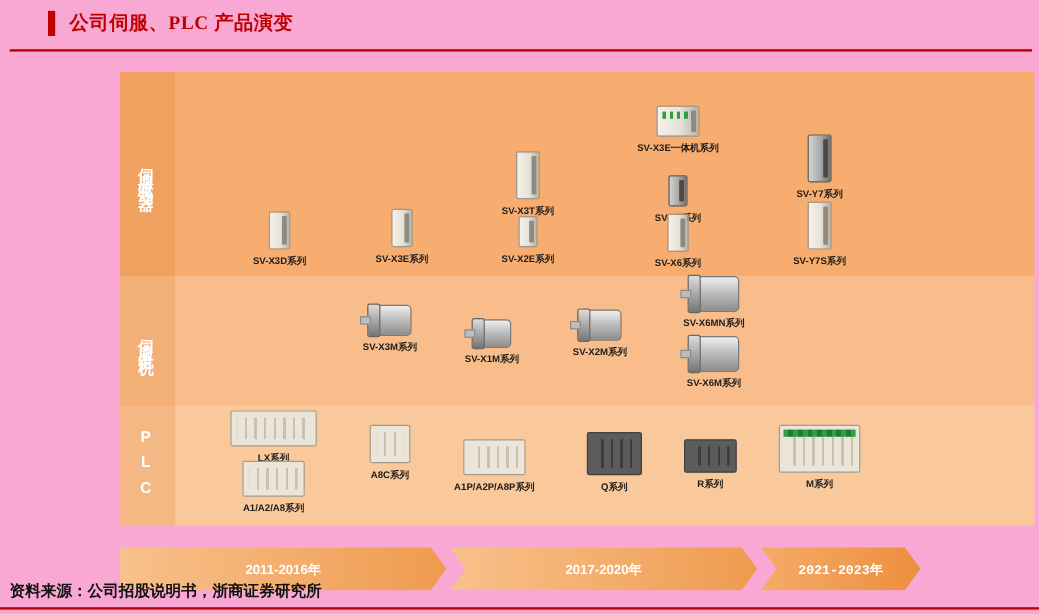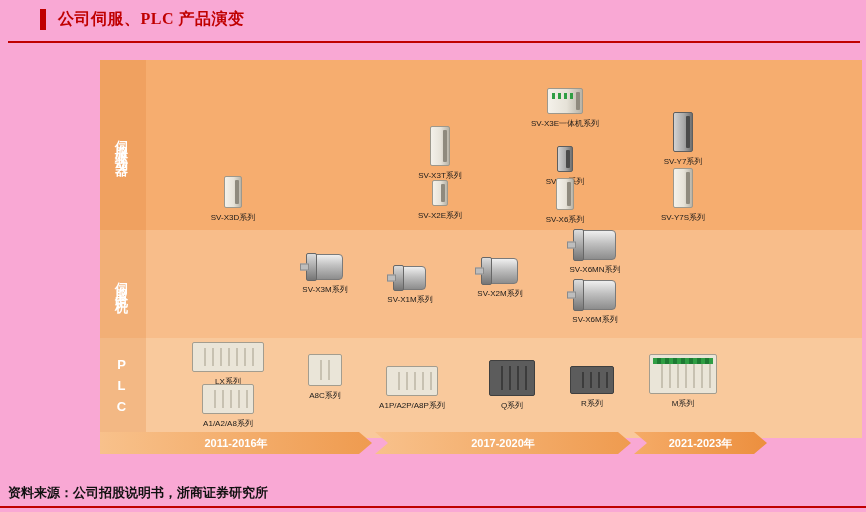--- a/index.html
+++ b/index.html
@@ -21,21 +21,21 @@
   .row-motors { top:170px; height:108px; background:#f8bd8a; }
   .row-plc    { top:278px; height:100px; background:#f9c99c; }
   .row::before { content:""; position:absolute; left:0; top:0; bottom:0; width:46px; background:rgba(215,110,30,0.18); }
 
   .row-label { position:absolute; left:15px; top:50%; transform:translateY(-50%);
                writing-mode:vertical-lr; text-orientation:upright;
                color:#ffffff; font-weight:bold; font-size:13px; letter-spacing:6px; line-height:1; }
 
   
   .product { position:absolute; transform:translateX(-50%); display:flex; flex-direction:column; align-items:center; gap:4px; width:120px; }
-  .p-label { font-size:8px; font-weight:normal; color:#1a1a1a; white-space:nowrap; }
+  .p-label { font-size:8px; font-weight:bold; color:#1a1a1a; white-space:nowrap; }
 
   
   .g-drive { width:18px; height:32px; position:relative; border:1px solid #9d988c; border-radius:2px;
              background:linear-gradient(90deg,#f4f1ea 0%,#e6e2d8 55%,#b8b3a7 100%); }
   .g-drive::after { content:""; position:absolute; right:2px; top:3px; bottom:3px; width:4px; background:#8f8a7e; border-radius:1px; }
   .g-drive.tall  { width:20px; height:40px; }
   .g-drive.small { width:16px; height:26px; }
   .g-drive.dark  { background:linear-gradient(90deg,#d2d2d2 0%,#a8a8a8 55%,#6f6f6f 100%); border-color:#5e5e5e; }
   .g-drive.dark::after { background:#4a4a4a; }
   .g-drive.wide  { width:36px; height:26px; }
@@ -59,28 +59,28 @@
   .g-plc.wide  { width:72px; height:30px; }
   .g-plc.small { width:34px; height:32px; }
   .g-plc.dark  { background:#5c5c5c; border-color:#3f3f3f; }
   .g-plc.dark::after { background:repeating-linear-gradient(90deg,transparent 0 6px,#3c3c3c 6px 8px); }
   .g-plc.tall  { width:46px; height:36px; }
   .g-plc.rack  { width:68px; height:40px; }
   .g-plc.green::before { content:""; position:absolute; top:3px; left:3px; right:3px; height:6px; z-index:1;
              background:repeating-linear-gradient(90deg,#2f9e44 0 4px,#1d7a33 4px 8px); }
 
   
-  .timeline-seg { position:absolute; top:432px; height:22px; color:#ffffff; font-weight:bold; font-size:11px;
+  .timeline-seg { position:absolute; top:456px; height:36px; color:#ffffff; font-weight:bold; font-size:11px;
                   display:flex; align-items:center; justify-content:center;
                   background:linear-gradient(90deg,#f8c18b 0%,#ef9b4f 100%); }
   .seg-start { clip-path:polygon(0 0, calc(100% - 13px) 0, 100% 50%, calc(100% - 13px) 100%, 0 100%); }
   .seg-mid   { clip-path:polygon(0 0, calc(100% - 13px) 0, 100% 50%, calc(100% - 13px) 100%, 0 100%, 13px 50%); }
   .seg-1 { left:100px; width:272px; }
   .seg-2 { left:375px; width:256px; }
-  .seg-3 { left:634px; width:133px; background:linear-gradient(90deg,#f5ab67 0%,#ec8f3e 100%); }
+  .seg-3 { left:634px; width:133px; background:linear-gradient(90deg,#f5ab67 0%,#ec8f3e 100%);font-family:Liberation Mono, monospace; }
 
   
   .source-line { position:absolute; left:8px; top:484px; font-family:"Liberation Serif", serif;
                  font-size:13px; font-weight:bold; color:#111111; }
   .bottom-rule { position:absolute; left:0; top:506px; width:866px; height:2px; background:#c00000; }
 </style>
 </head>
 <body>
 
 <div class="page">
@@ -102,20 +102,24 @@
     </div>
 
     <div class="row row-plc">
       <div class="row-label">PLC</div>
     </div>
 
     <div class="product" style="left:133px; top:116px;">
       <div class="g-drive"></div>
       <div class="p-label">SV-X3D系列</div>
     </div>
+    <div class="product" style="left:235px; top:114px;">
+      <div class="g-drive"></div>
+      <div class="p-label">SV-X3E系列</div>
+    </div>
     <div class="product" style="left:340px; top:66px;">
       <div class="g-drive tall"></div>
       <div class="p-label">SV-X3T系列</div>
     </div>
     <div class="product" style="left:340px; top:120px;">
       <div class="g-drive small"></div>
       <div class="p-label">SV-X2E系列</div>
     </div>
     <div class="product" style="left:465px; top:28px;">
       <div class="g-drive wide"></div>

